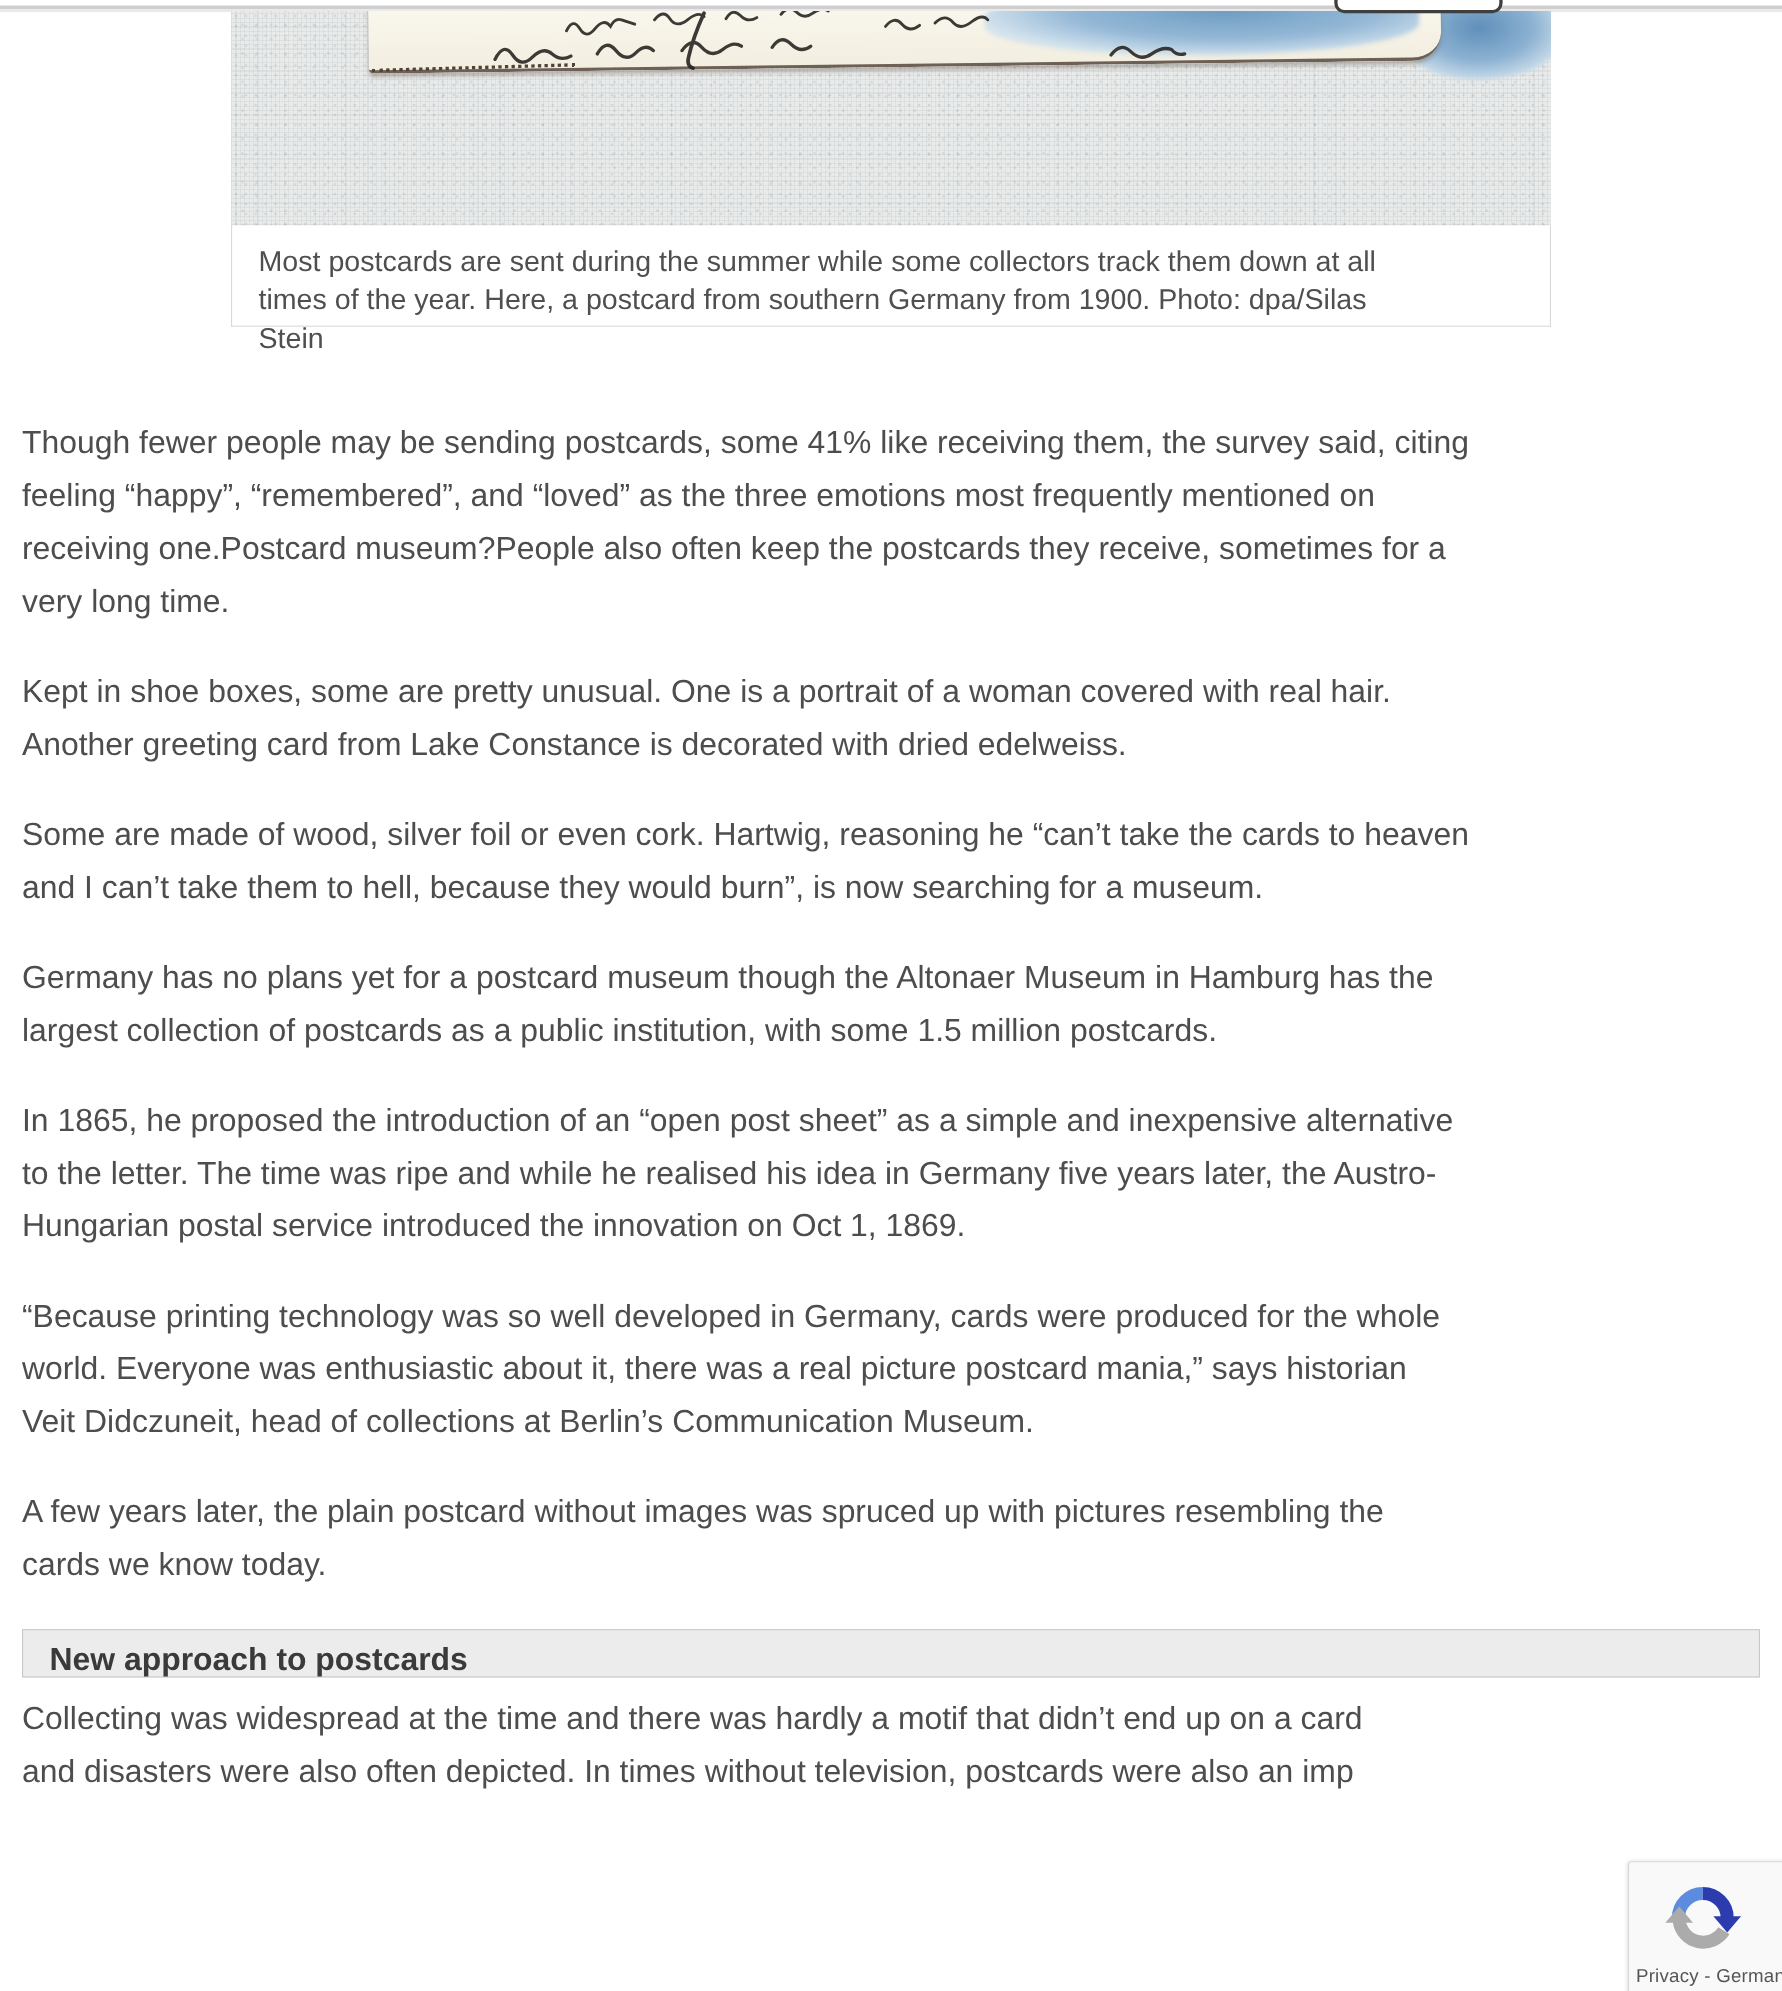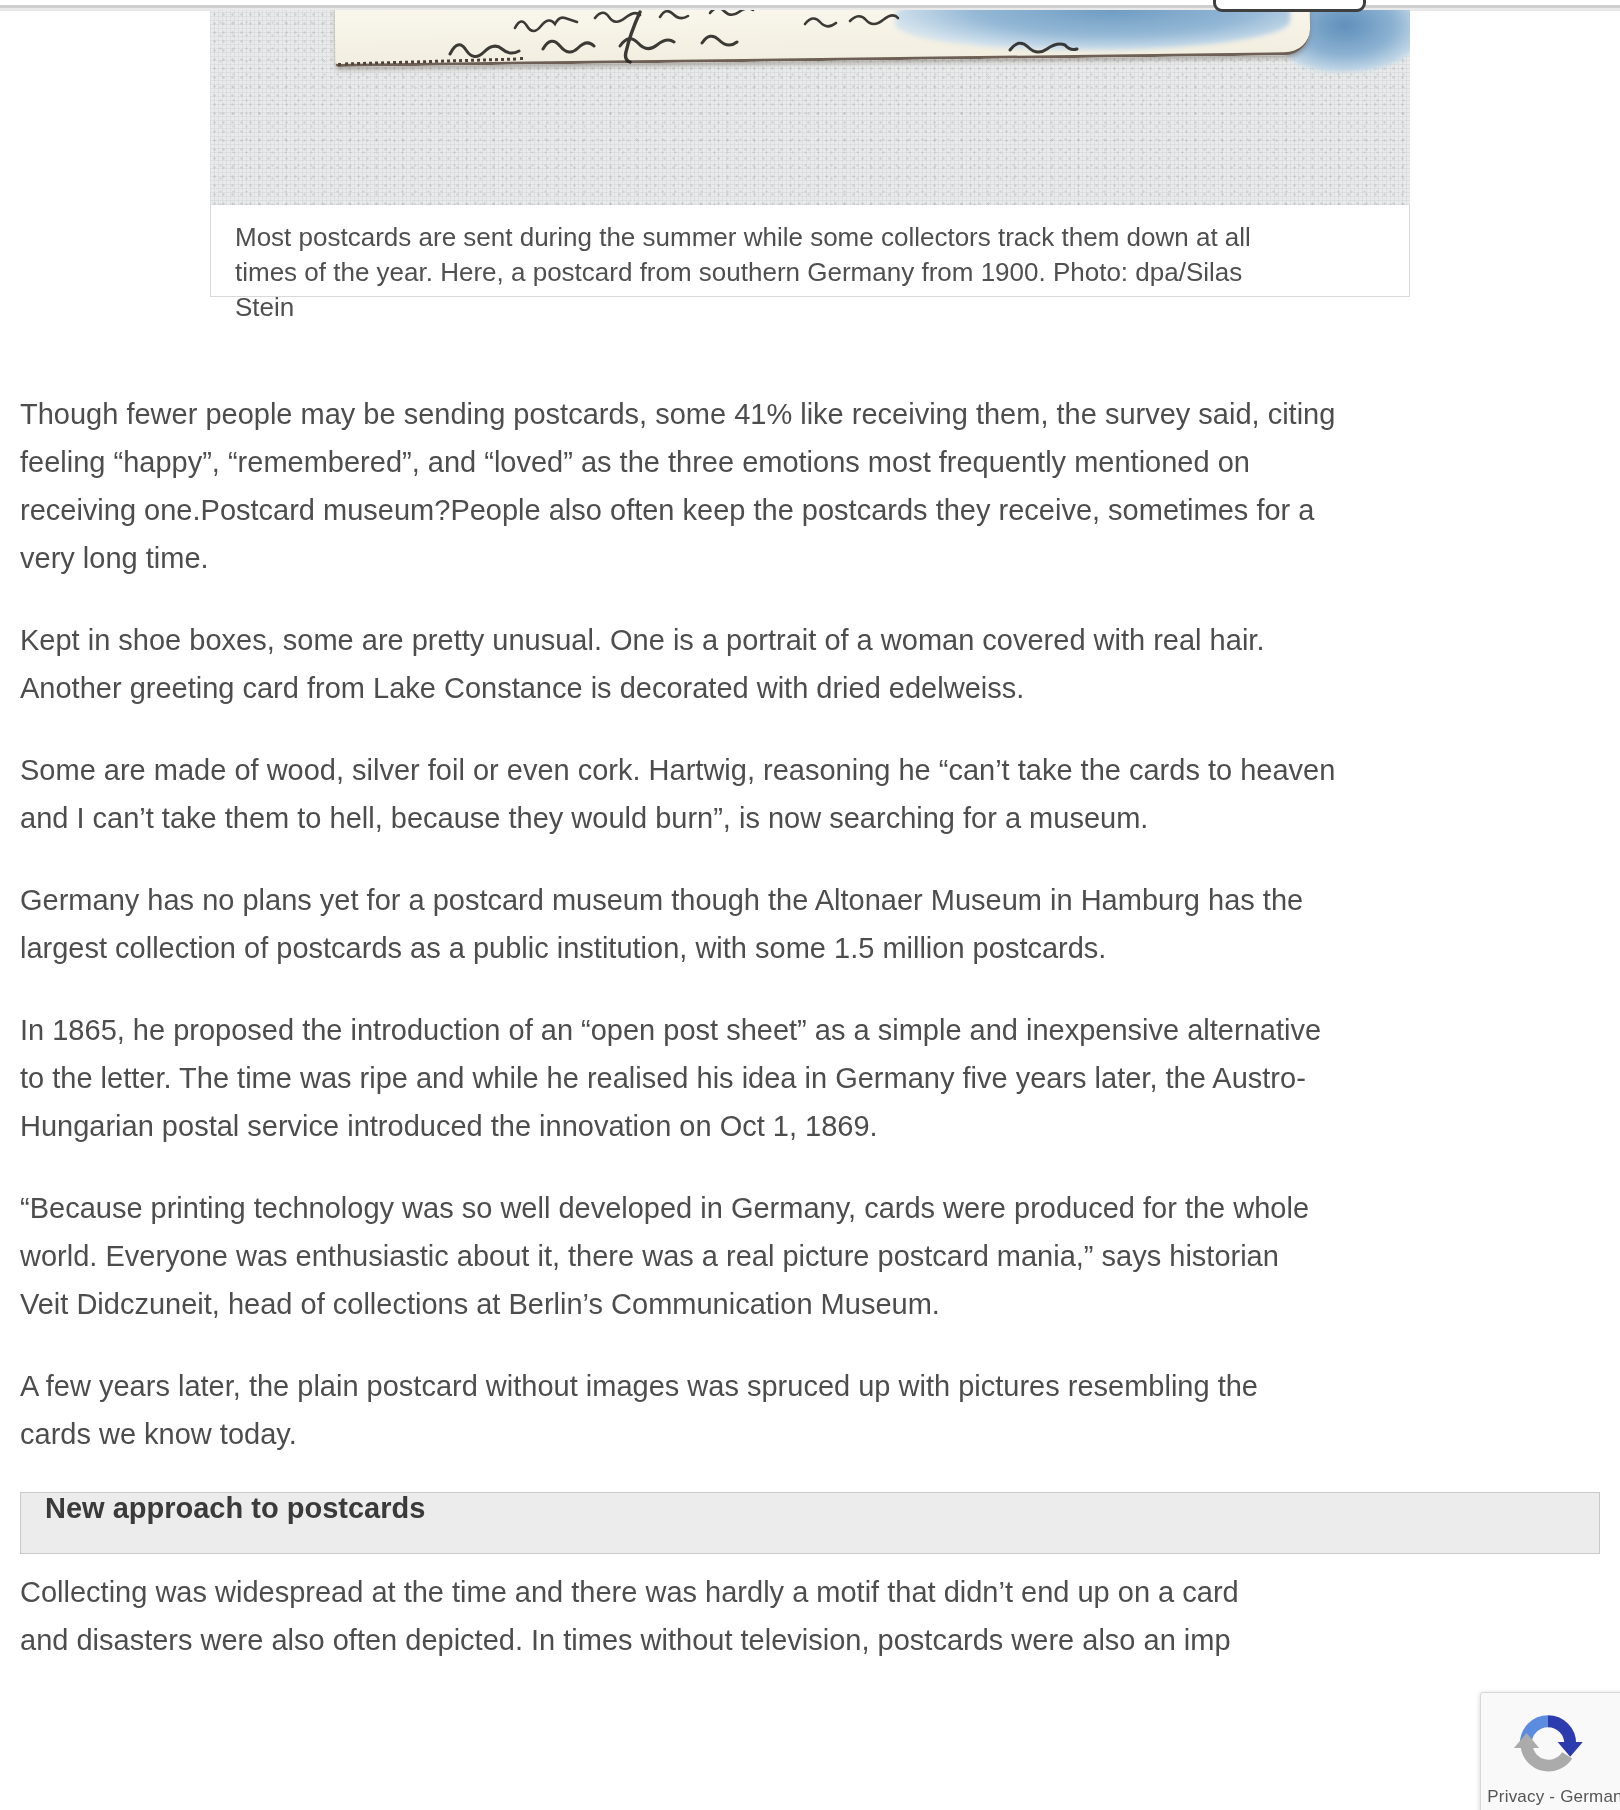--- a/index.html
+++ b/index.html
@@ -65,25 +65,25 @@
     padding:15px 24px 0;
     font-size:26px; line-height:35px; color:#4f4f4f;
     white-space:pre-line;
   }
 
   
   .article {
     position:absolute; left:20px; top:378px; width:1580px; z-index:2;
     font-size:29px; line-height:48px; color:#4d4d4d;
   }
-  .para { margin:12px 0 34px 0; white-space:pre-line; }
+  .para { margin:1px 0 34px 0; white-space:pre-line; }
   .section-box {
-    box-sizing:border-box; height:62px; margin:0 0 14px 0;
+    box-sizing:border-box; height:44px; margin:0 0 14px 0;
     background:#ececec; border:1px solid #c9c9c9;
-    display:flex; align-items:flex-start; padding-left:24px;
+    display:flex; align-items:flex-end; padding-left:24px;
   }
   .section-box h2 {
     margin:0; font-size:29px; line-height:30px; font-weight:bold; color:#3a3a3a;
   }
 
   
   .recaptcha {
     position:absolute; left:1480px; top:1692px; width:200px; height:140px; z-index:8;
     background:#f9f9f9; border:1px solid #d8d8d8; border-radius:3px;
     box-shadow:0 1px 5px rgba(0,0,0,.18);

